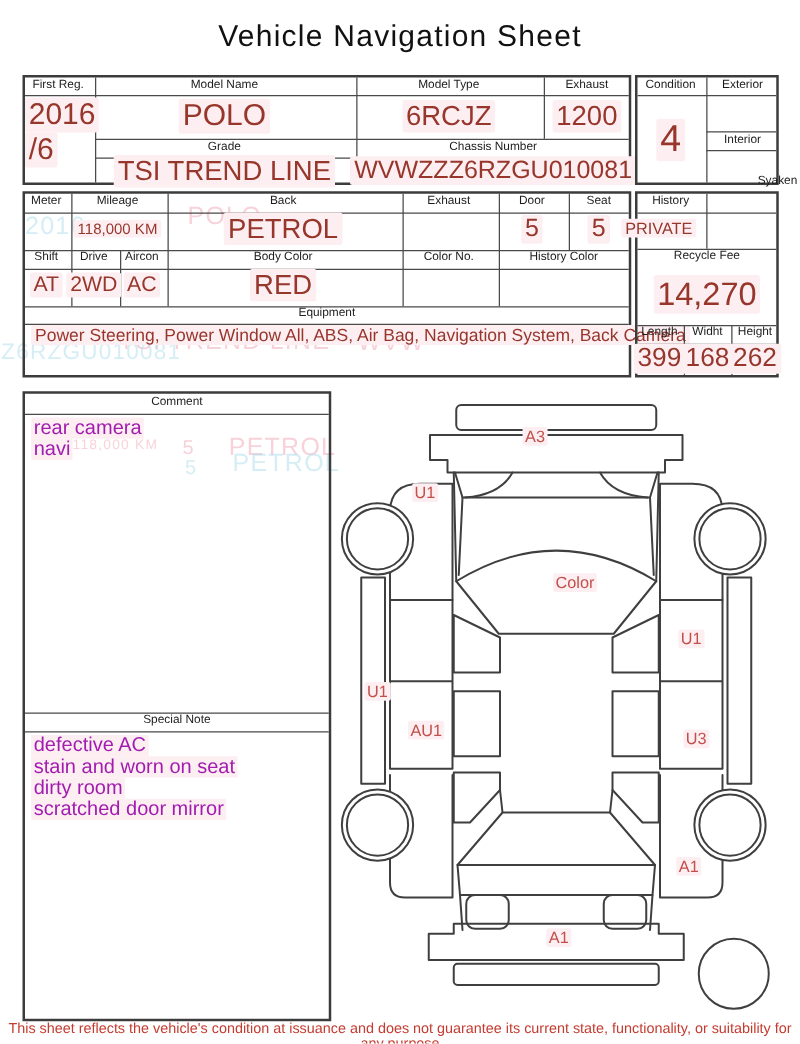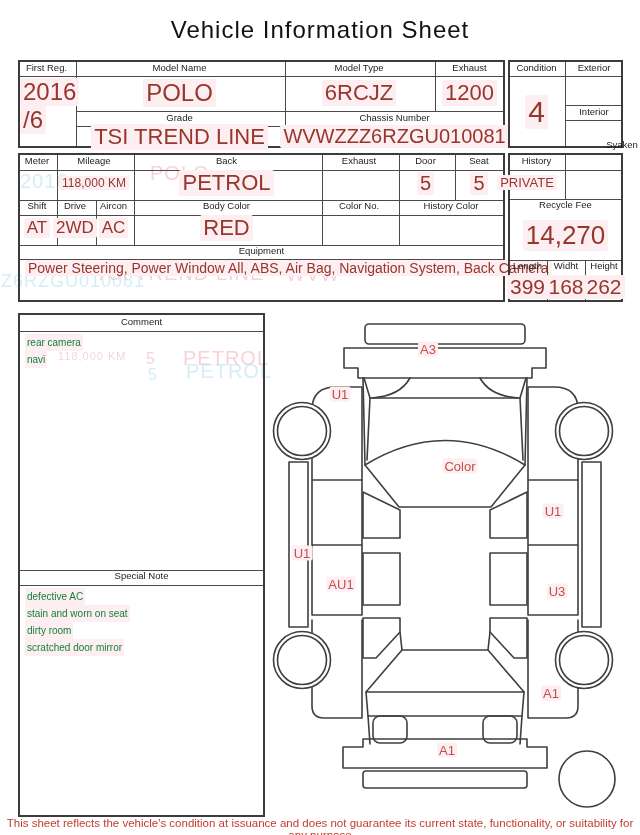--- a/index.html
+++ b/index.html
@@ -10,41 +10,41 @@
   .box{position:absolute; border:2px solid #3c3c3c; box-sizing:border-box; background:transparent;}
   .vl{position:absolute; width:1px; background:#4a4a4a;}
   .hl{position:absolute; height:1px; background:#4a4a4a;}
   .lbl{position:absolute; display:flex; align-items:center; justify-content:center;
        font-size:9.5px; color:#1c1c1c; white-space:nowrap;}
   .val{position:absolute; display:flex; align-items:center; justify-content:center;
        color:#97362b; white-space:nowrap;}
   .rv{background:#fdeef2; padding:0 3px; border-radius:2px;}
   .title{position:absolute; left:0; right:0; top:16px; text-align:center;
          font-size:24px; letter-spacing:1px; color:#111;}
-  .notes{position:absolute; font-size:10px; line-height:17px; color:#15803d;}
+  .notes{position:absolute; font-size:16px; line-height:17px; color:#a21caf;}
   .notes span{display:block;}
   .notes b{font-weight:normal; background:#fdeef2; padding:0 2px; display:inline-block;}
   .footer{position:absolute; left:0; right:0; top:817px; text-align:center;
           font-size:11.5px; color:#c43b2f;}
   #car-labels{position:absolute; left:0; top:0; width:640px; height:835px; pointer-events:none;}
   .car-lbl{position:absolute; transform:translate(-50%,-50%); font-size:13px;
            color:#c24f4a; background:#fdeef2; padding:0 2px; border-radius:2px;}
   #ghost-layer{position:absolute; left:0; top:0; width:640px; height:835px;
                pointer-events:none; overflow:hidden;}
   .ghost{position:absolute; white-space:nowrap; opacity:.55; letter-spacing:1px;}
   .ghost.pink{color:#f2aebe;}
   .ghost.cyan{color:#b4e0ee;}
   svg{position:absolute;}
 </style>
 </head>
 <body>
 
 <div id="sheet">
 
-  <div class="title">Vehicle Information Sheet</div>
+  <div class="title">Vehicle Navigation Sheet</div>
 
   <div id="ghost-layer">
       <span class="ghost pink" style="left: 150px; top: 162px; font-size: 20px;">POLO</span>
       <span class="ghost cyan" style="left: 20px; top: 170px; font-size: 20px;">2016</span>
       <span class="ghost pink" style="left: 95px; top: 262px; font-size: 20px;">TSI TREND LINE</span>
       <span class="ghost pink" style="left: 286px; top: 263px; font-size: 20px;">WVW</span>
       <span class="ghost cyan" style="left: -72px; top: 271px; font-size: 18px;">WVWZZZ6RZGU010081</span>
       <span class="ghost pink" style="left: 58px; top: 350px; font-size: 11px;">118,000 KM</span>
       <span class="ghost pink" style="left: 183px; top: 347px; font-size: 20px;">PETROL</span>
       <span class="ghost cyan" style="left: 186px; top: 360px; font-size: 20px;">PETROL</span>

